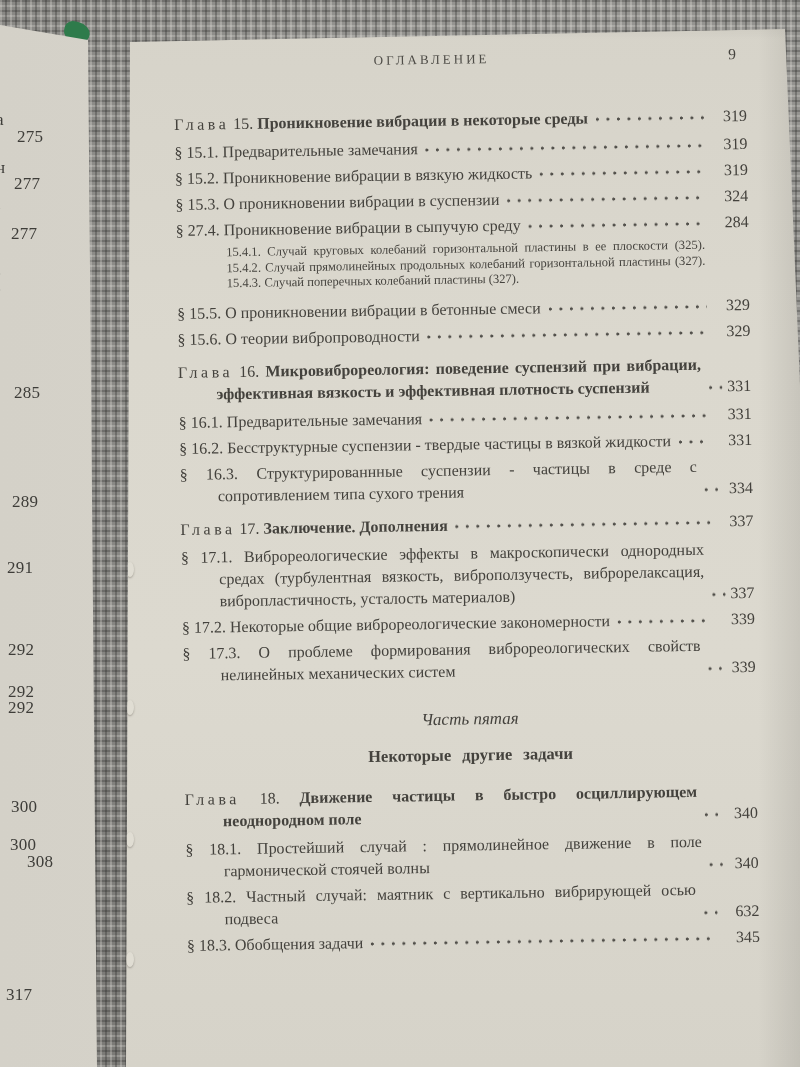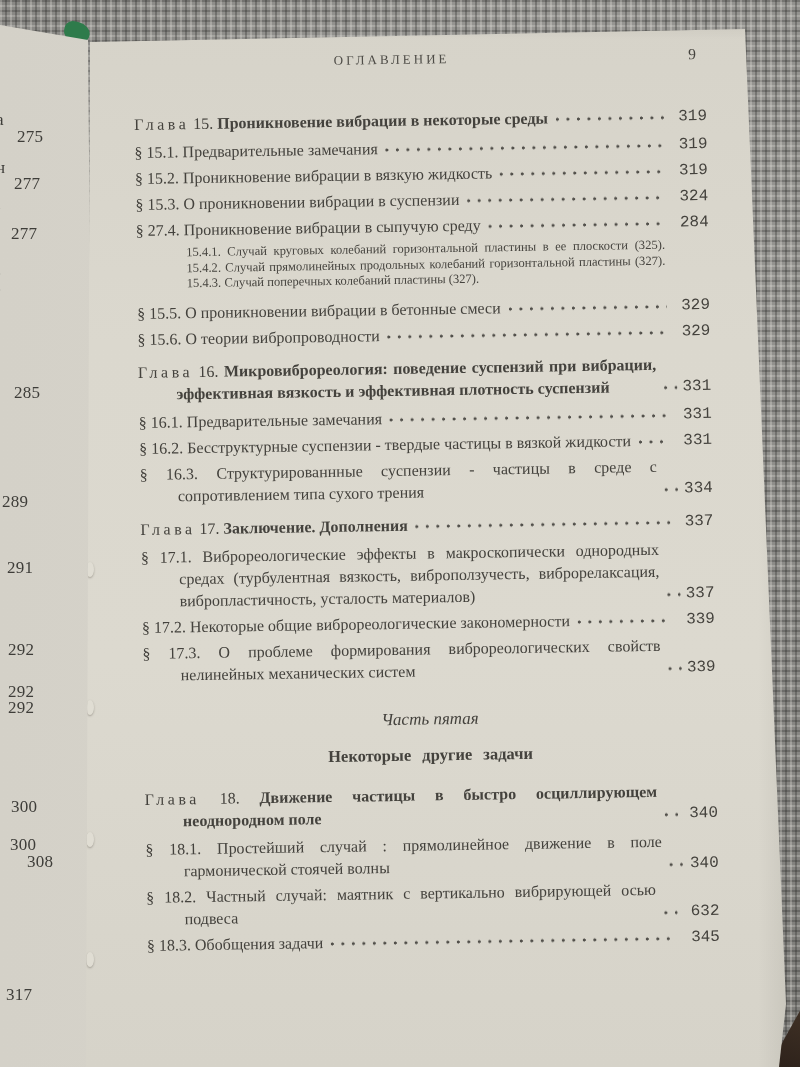--- a/index.html
+++ b/index.html
@@ -43,20 +43,21 @@
 
   
   .page-right {
     position:absolute; inset:0;
     clip-path:polygon(90px 42px, 745px 29px, 786px 1004px, 779px 100%, 86px 100%);
     background:
       linear-gradient(90deg, rgba(70,62,50,.30) 0px, rgba(70,62,50,.12) 22px, rgba(0,0,0,0) 58px),
       linear-gradient(180deg, rgba(0,0,0,.11) 0px, rgba(0,0,0,0) 40px),
       linear-gradient(270deg, rgba(0,0,0,.09) 0px, rgba(0,0,0,0) 42px),
       linear-gradient(180deg, #d6d3c9 0%, #dbd8ce 32%, #dcd9cf 62%, #d6d3c9 100%);
+    margin-left: 40px;
   }
   .stitch-nub {
     position:absolute; left:86px; width:8px; height:15px;
     background:#e0ddd3; border-radius:50%;
     box-shadow:0 1px 2px rgba(60,55,45,.35);
   }
 
   
   .content {
     position:absolute; left:133px; top:56px; width:573px;
@@ -76,21 +77,21 @@
   .entry .etext { padding-left:38px; text-indent:-38px; text-align:justify; }
   .entry.chapter { margin-top:11px; margin-bottom:6px; }
   .chap-word { letter-spacing:3.5px; }
   .chap-title { font-weight:bold; }
   .dots {
     flex:1 1 auto; min-width:14px; align-self:flex-end;
     height:15px; margin:0 5px 3px 7px;
     background-image:radial-gradient(circle at 2.2px 8px, #514f4a 1.35px, rgba(0,0,0,0) 1.75px);
     background-size:10.5px 15px; background-repeat:repeat-x;
   }
-  .pnum { width:38px; text-align:right; align-self:flex-end; white-space:nowrap;font-family:Liberation Mono, monospace; }
+  .pnum { width:38px; text-align:right; align-self:flex-end; white-space:nowrap; }
 
   .note {
     font-size:12.6px; line-height:15.5px; text-align:justify;
     margin:2px 44px 10px 50px; color:#46443f;
   }
   .part { margin-top:26px; text-align:center; font-style:italic; font-size:17px; }
   .part-title { margin-top:14px; margin-bottom:18px; text-align:center; font-weight:bold; font-size:16.5px; word-spacing:7px; }
 </style>
 </head>
 <body>
@@ -105,21 +106,21 @@
         <div class="edge-num" style="top: 110px; left: -4px;">а</div>
         <div class="edge-num" style="top: 127px; left: 17px;">275</div>
         <div class="edge-num" style="top: 158px; left: -4px;">н</div>
         <div class="edge-num" style="top: 174px; left: 14px;">277</div>
         <div class="edge-num" style="top: 198px; left: -5px;">-</div>
         <div class="edge-num" style="top: 224px; left: 11px;">277</div>
         <div class="edge-num" style="top: 244px; left: -4px;">.</div>
         <div class="edge-num" style="top: 260px; left: -3px;">.</div>
         <div class="edge-num" style="top: 276px; left: -3px;">.</div>
         <div class="edge-num" style="top: 383px; left: 14px;">285</div>
-        <div class="edge-num" style="top: 492px; left: 2px;">289</div>
+        <div class="edge-num" style="top: 492px; left: 12px;">289</div>
         <div class="edge-num" style="top: 558px; left: 7px;">291</div>
         <div class="edge-num" style="top: 640px; left: 8px;">292</div>
         <div class="edge-num" style="top: 682px; left: 8px;">292</div>
         <div class="edge-num" style="top: 698px; left: 8px;">292</div>
         <div class="edge-num" style="top: 797px; left: 11px;">300</div>
         <div class="edge-num" style="top: 835px; left: 10px;">300</div>
         <div class="edge-num" style="top: 852px; left: 27px;">308</div>
         <div class="edge-num" style="top: 985px; left: 6px; text-align: center;">317</div>
       </div>
   </div>

